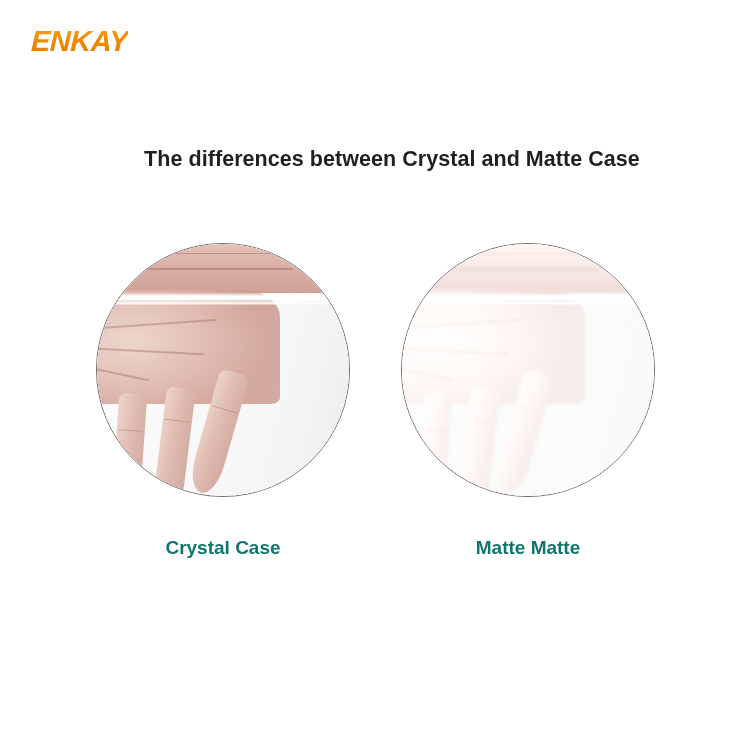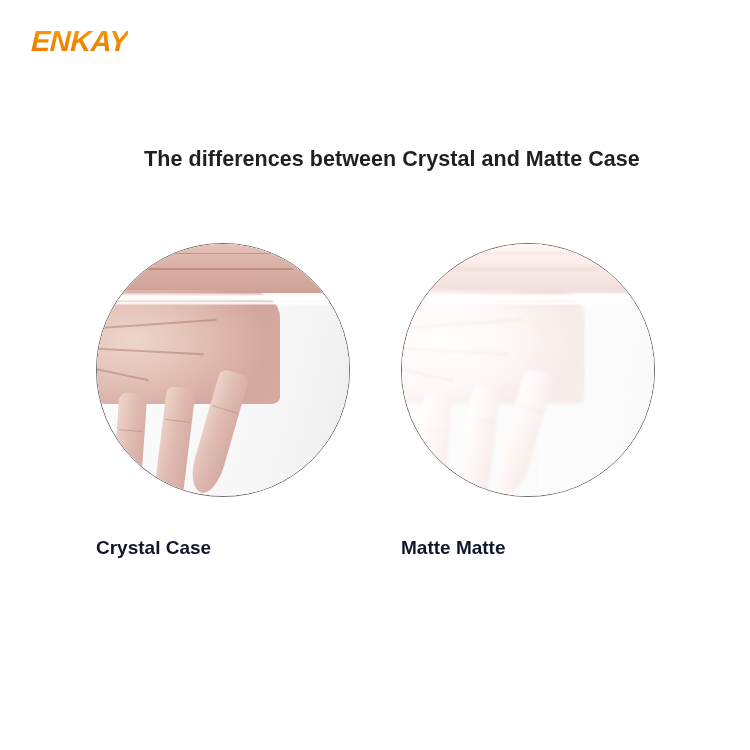--- a/index.html
+++ b/index.html
@@ -273,24 +273,24 @@
     pointer-events: none;
     background: radial-gradient(circle at 50% 50%,
       rgba(255,255,255,0) 72%, rgba(255,255,255,0.55) 100%);
   }
 
   
   .caption {
     position: absolute;
     top: 537px;
     width: 254px;
-    text-align: left;
+    text-align: center;
     font-size: 19px;
     font-weight: bold;
-    color: #0f172a;
+    color: #0f766e;
   }
   .caption.left  { left: 96px; }
   .caption.right { left: 401px; }
 </style>
 </head>
 <body>
 
 <div class="logo">ENKAY</div>
 
 <div class="headline">The differences between Crystal and Matte Case</div>

